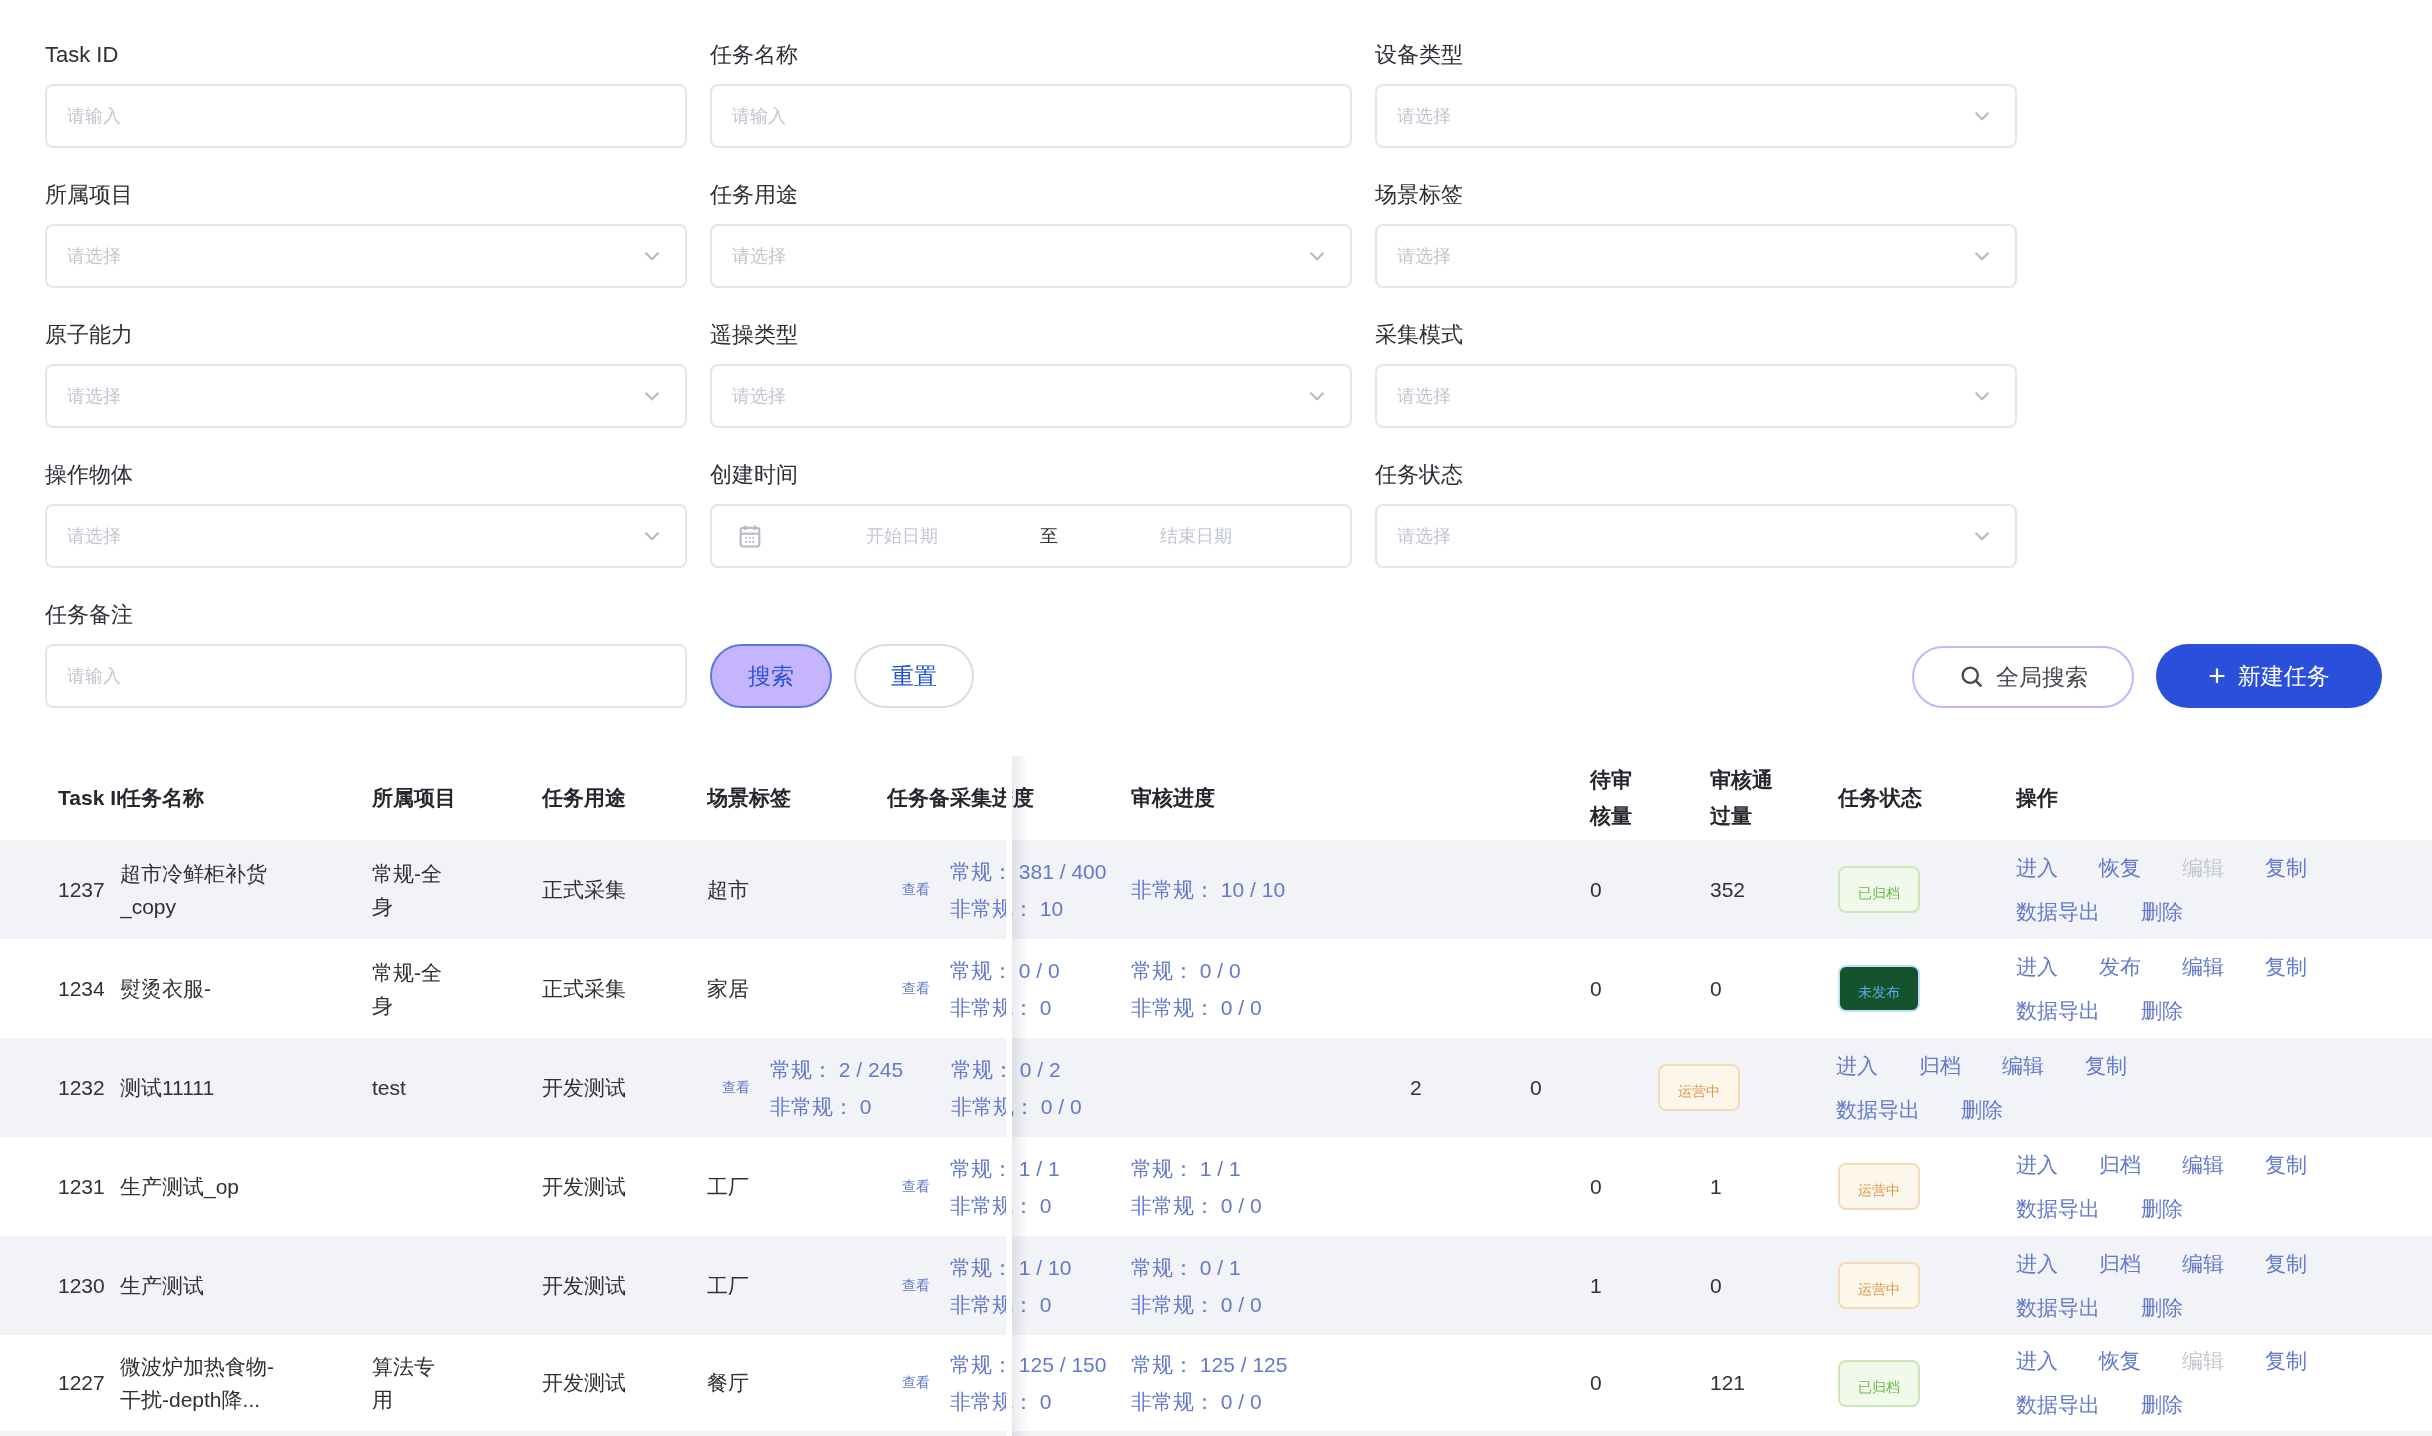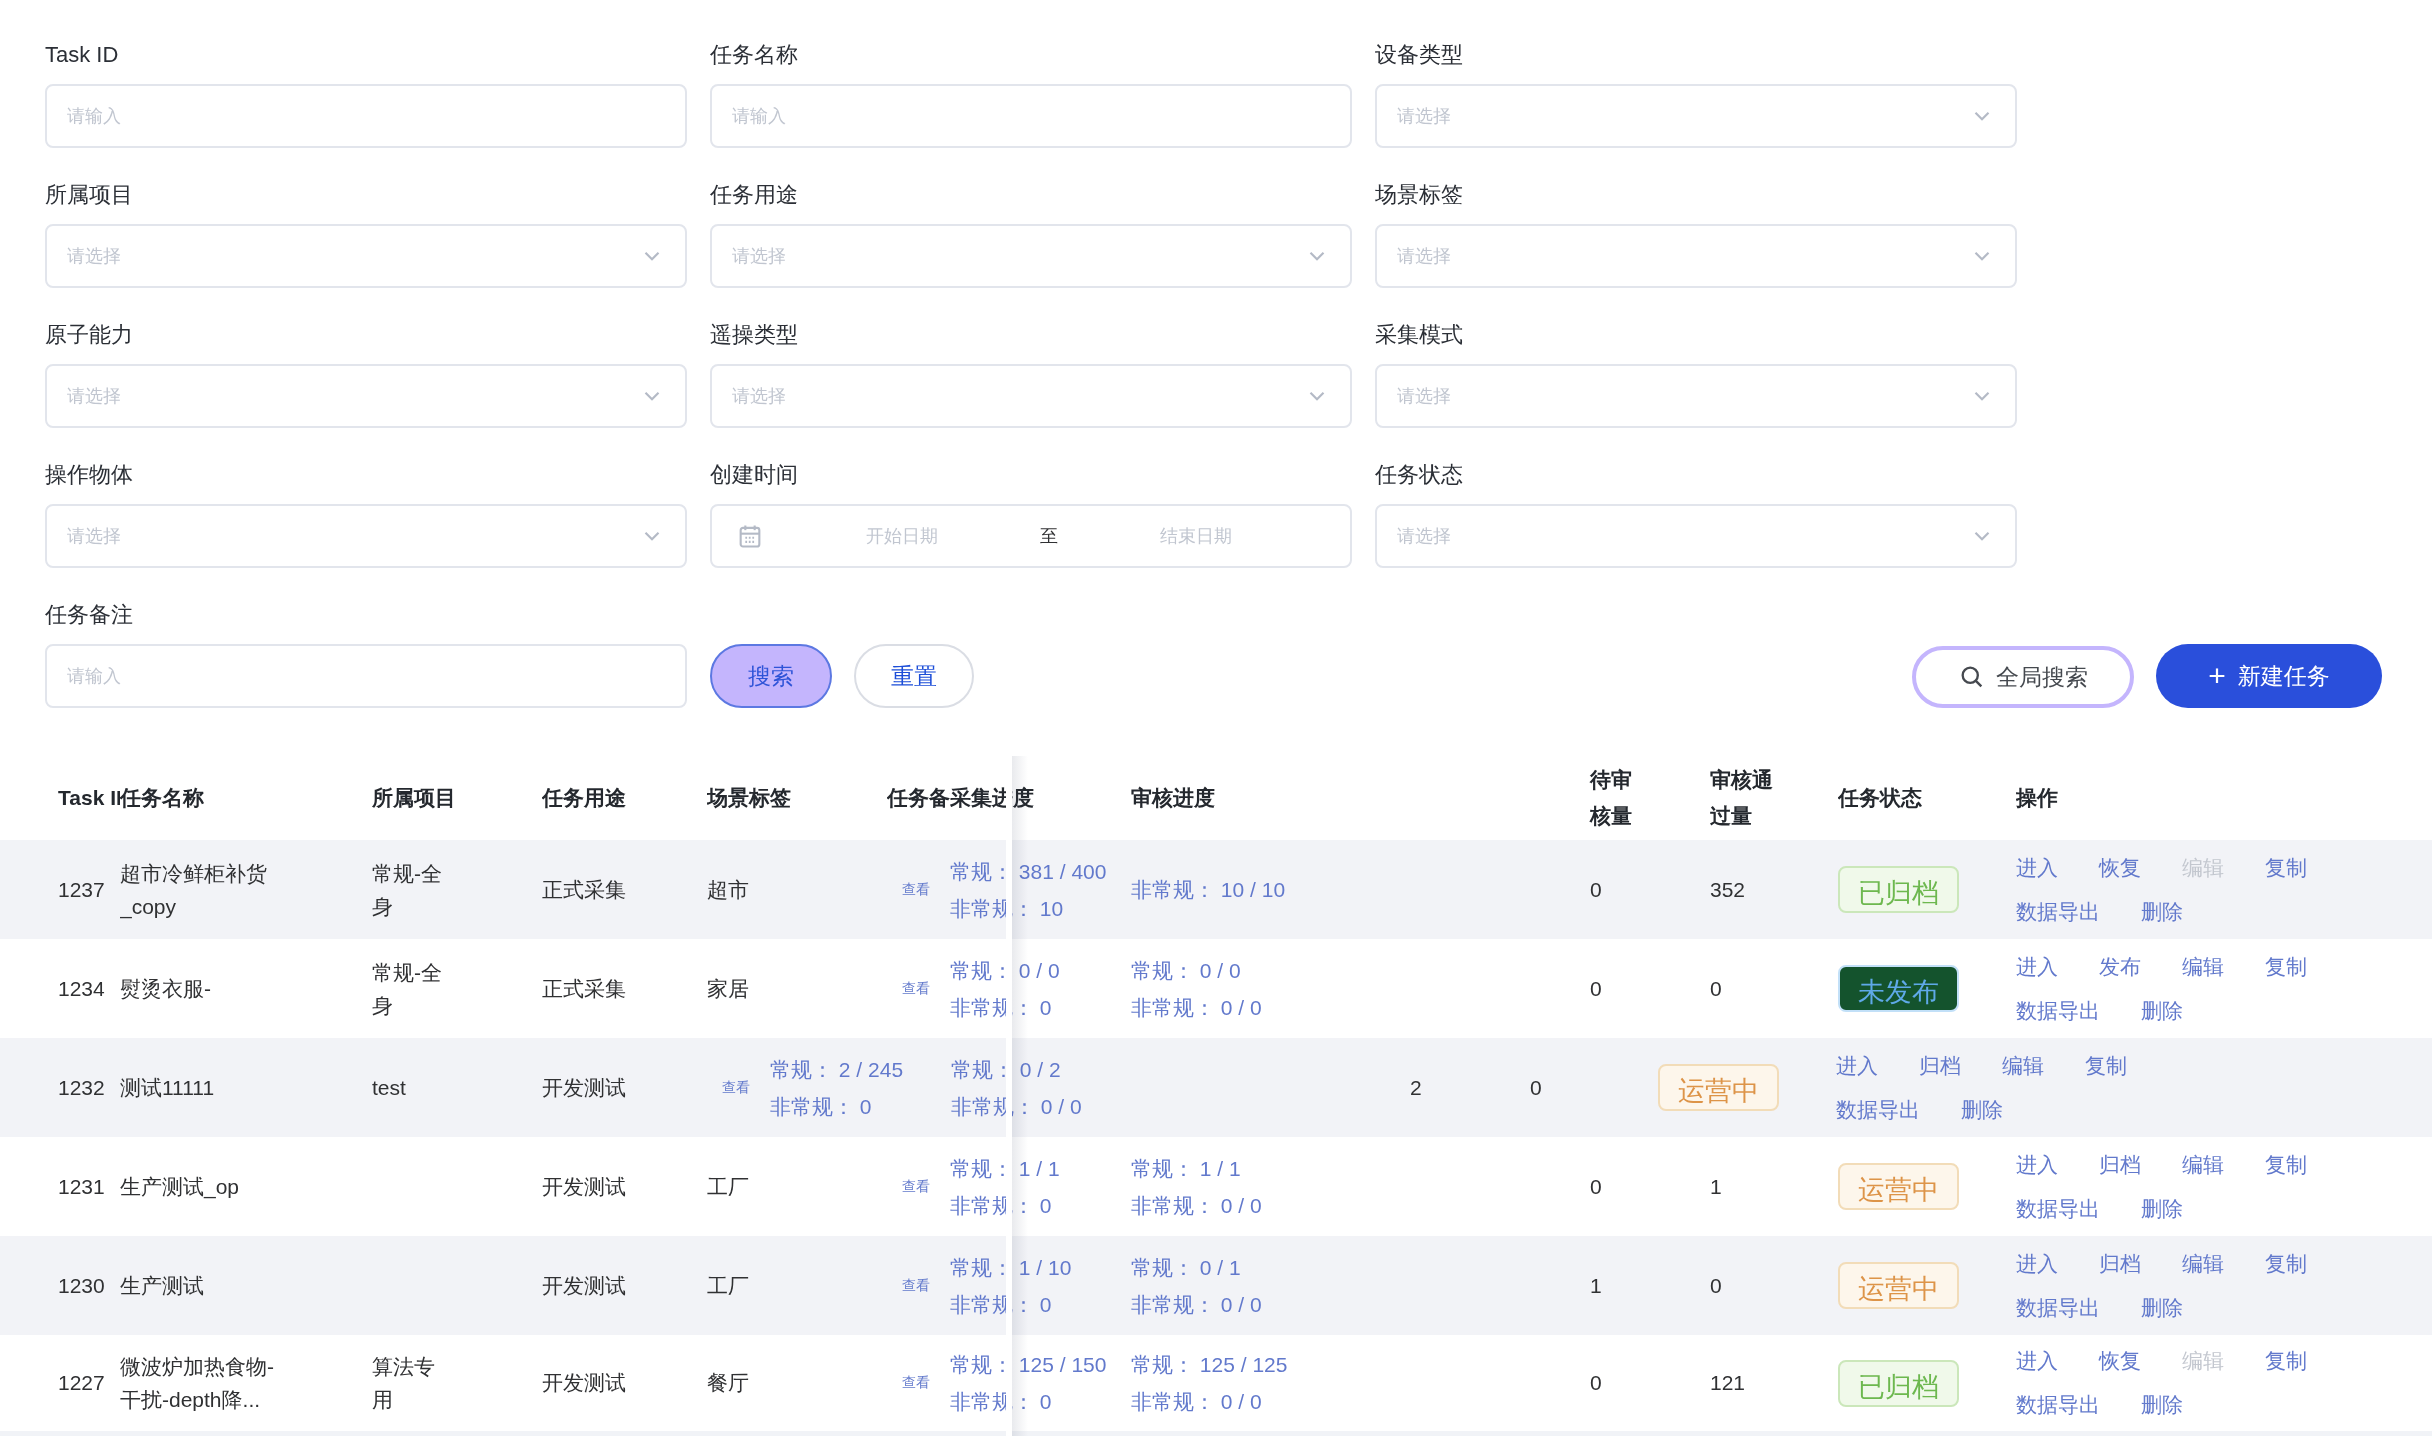--- a/index.html
+++ b/index.html
@@ -20,21 +20,21 @@
   .calico { width:28px; height:28px; flex:none; margin-right:8px; }
 
   
   .btn { position:absolute; display:flex; align-items:center; justify-content:center;
     border-radius:34px; font-size:23px; cursor:pointer; }
   .btn-search { left:710px; top:644px; width:122px; height:64px; background:#c4b5fd;
     border:2px solid #5c78e2; color:#2f54d8; font-weight:500; }
   .btn-reset { left:854px; top:644px; width:120px; height:64px; background:#fff;
     border:2px solid #dadde4; color:#1d4ed8; }
   .btn-global { left:1912px; top:646px; width:222px; height:62px; background:#fff;
-    border:4px solid #c4b5fd; color:#45494f; gap:10px; }
+    border:2px solid #c4b5fd; color:#45494f; gap:10px; }
   .btn-create { left:2156px; top:644px; width:226px; height:64px; background:#2a4fdb;
     border:none; color:#fff; font-weight:500; gap:12px; }
   .btn-create .plus { font-size:30px; font-weight:400; line-height:1; }
 
   
   .tablewrap { position:absolute; left:0; top:756px; width:2432px; }
   .tr { display:flex; align-items:stretch; }
   .thead { height:84px; font-weight:700; color:#24282e; }
   .row { height:99px; }
   .row.last { height:96px; }
@@ -59,21 +59,21 @@
   .th .wrapspan { line-height:36px; }
   .th.c-pending .wrapspan { max-width:46px; word-break:break-all; }
   .th.c-passed  .wrapspan { max-width:66px; word-break:break-all; }
   .nowrap { white-space:nowrap; }
   .prog { color:#6279cc; line-height:37px; white-space:nowrap; }
   .vlink { color:#6279cc; cursor:pointer; text-decoration:none; font-size:14px; }
   .opsline { display:flex; gap:41px; line-height:44px; white-space:nowrap; }
   .opsline a { color:#6279cc; text-decoration:none; cursor:pointer; }
   .opsline a.disabled { color:#c3c7cf; cursor:default; }
   .badge { display:inline-block; height:47px; line-height:43px; padding:4px 18px;
-    border-radius:8px; font-size:27px; border:2px solid transparent; }
+    border-radius:8px; font-size:14px; border:2px solid transparent; }
   .badge.archived    { color:#6db84f; background:#f0f9ea; border-color:#cbe7ba; }
   .badge.unpublished { color:#5fa9e8; background:#14532d; border-color:#c2e0f8; }
   .badge.running     { color:#dd9448; background:#fdf6eb; border-color:#f2dcb8; }
   .fix-gap { position:absolute; left:1006px; top:0; width:6px; height:100%; background:#fff; }
   .fix-shadow { position:absolute; left:1012px; top:0; width:16px; height:100%;
     background:linear-gradient(to right, rgba(55,65,95,0.11), rgba(55,65,95,0)); }
   .bottom-strip { height:5px; background:#f1f3f7; }
   svg { display:block; }
 </style>
 </head>

